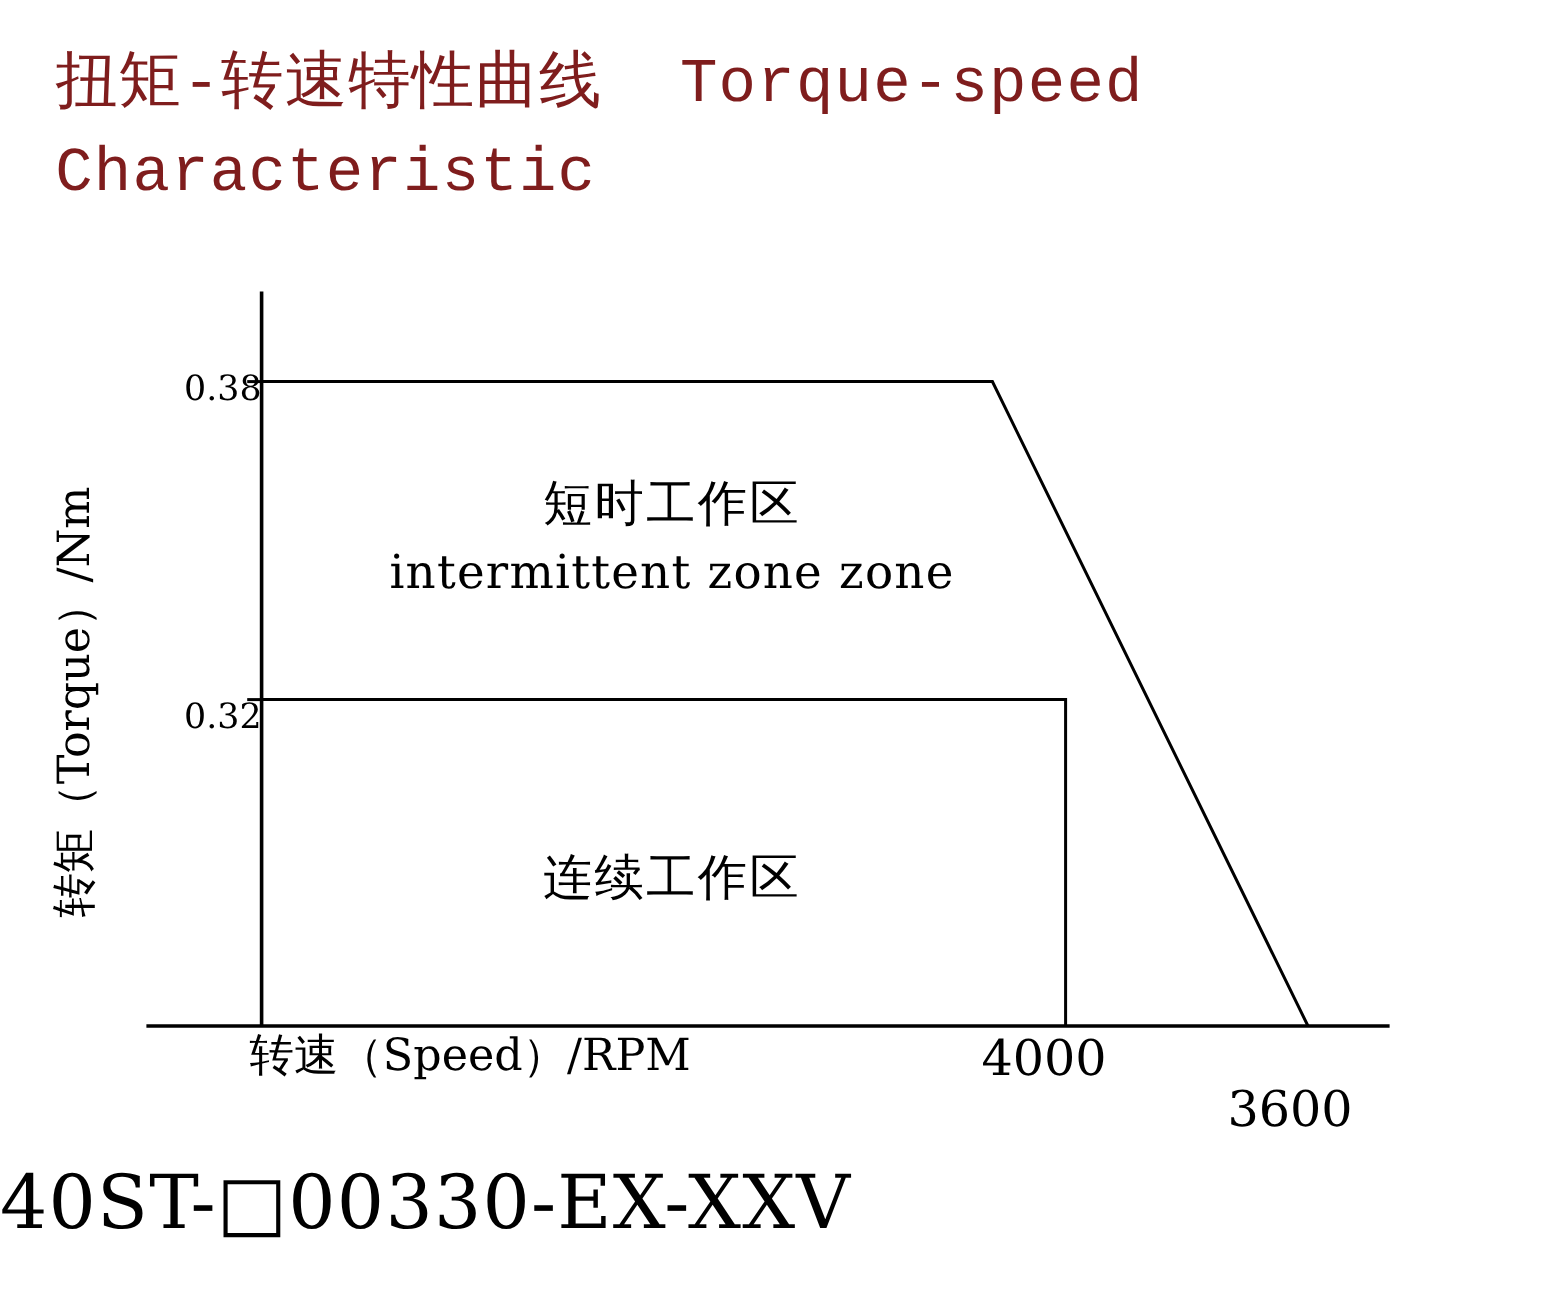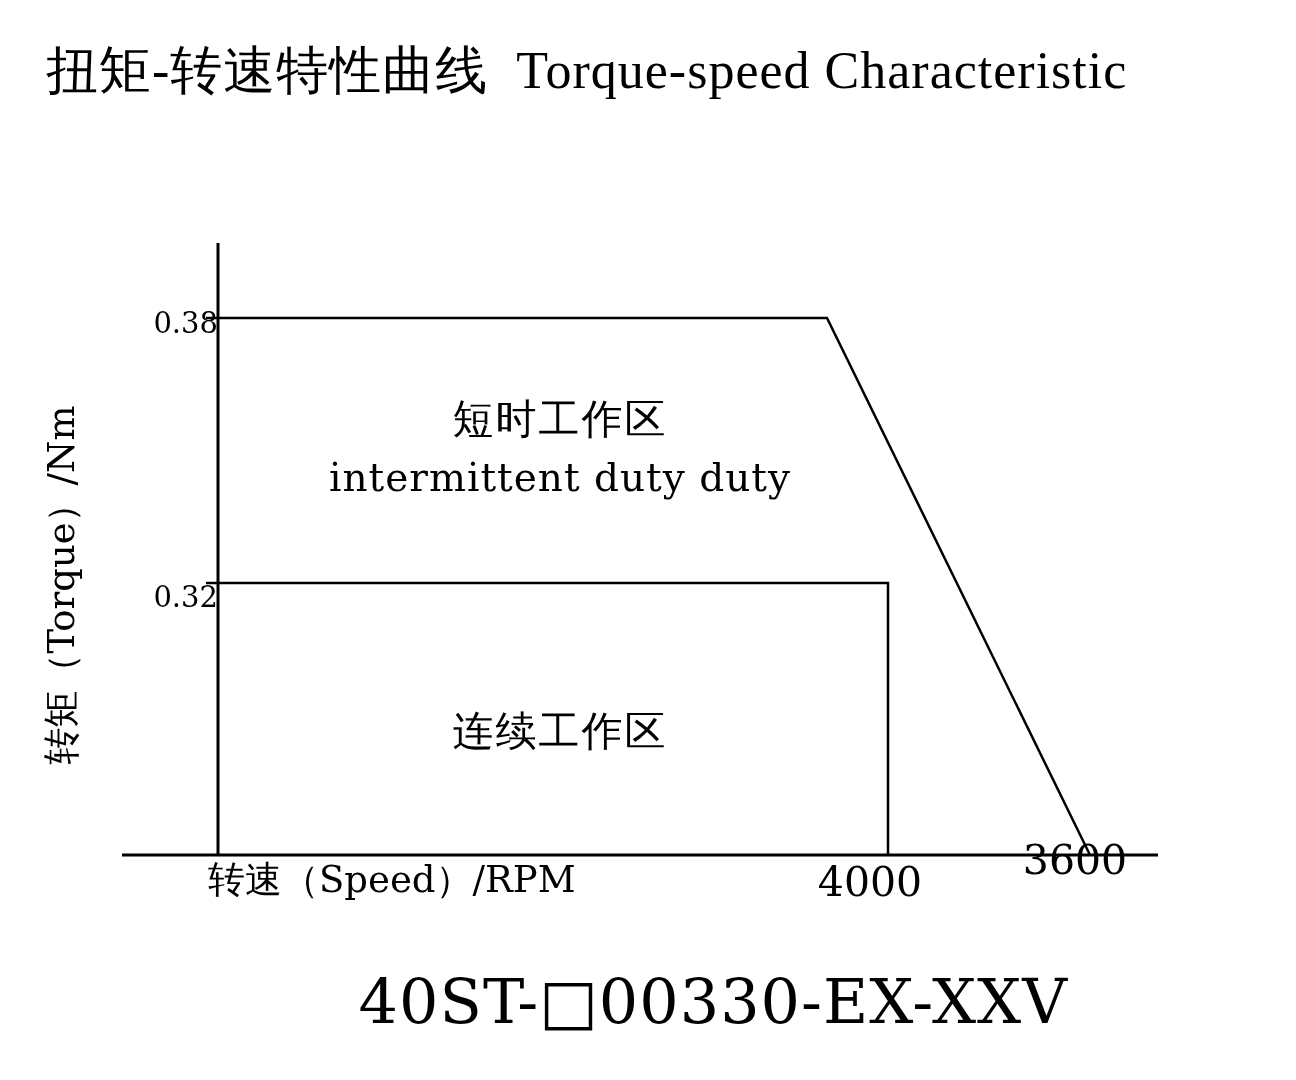--- a/index.html
+++ b/index.html
@@ -15,26 +15,26 @@
     color: #000000;
     overflow: hidden;
   }
 
   
   #chart-title {
     position: absolute;
     left: 46px;
     top: 34px;
     width: 1240px;
-    font-family: Liberation Serif, serif;
+    font-family: Liberation Mono, monospace;
     font-size: 52px;
     line-height: 1.42;
     letter-spacing: 1px;
     white-space: pre-wrap;
-    color: #000000;
+    color: #7f1d1d;
   }
 
   
   #plot-area {
     position: absolute;
     left: 0;
     top: 0;
     width: 1296px;
     height: 1080px;
     pointer-events: none;
@@ -80,21 +80,21 @@
   #y-tick-1 { left: 100px; top: 580px; width: 118px; text-align: right; }
 
   .x-tick {
     position: absolute;
     font-family: "DejaVu Serif", serif;
     font-size: 41px;
     text-align: center;
     white-space: nowrap;
   }
   #x-tick-0 { left: 770px; top: 858px; width: 200px; }
-  #x-tick-1 { left: 975px; top: 836px; width: 200px; }
+  #x-tick-1 { left: 975px; top: 900px; width: 200px; }
 
   
   .zone-label {
     position: absolute;
     text-align: center;
     white-space: nowrap;
   }
   .zone-label .cn {
     display: block;
     font-family: Liberation Sans, sans-serif;
@@ -110,21 +110,21 @@
   }
   #zone-intermittent { left: 160px; top: 392px; width: 800px; }
   #zone-continuous  { left: 140px; top: 656px; width: 840px; margin-top: 48px; }
 
   
   #model-number {
     position: absolute;
     left: 0;
     top: 965px;
     width: 1068px;
-    text-align: right;
+    text-align: left;
     font-family: "DejaVu Serif", serif;
     font-size: 62px;
     letter-spacing: 1px;
     white-space: nowrap;
   }
 </style>
 </head>
 <body>
 
 <div id="chart-title">扭矩-转速特性曲线  Torque-speed Characteristic</div>
@@ -148,19 +148,19 @@
 <div id="y-axis-title">转矩（Torque）/Nm</div>
 <div id="x-axis-title">转速（Speed）/RPM</div>
 
 <div class="y-tick" id="y-tick-0">0.38</div>
 <div class="y-tick" id="y-tick-1">0.32</div>
 <div class="x-tick" id="x-tick-0">4000</div>
 <div class="x-tick" id="x-tick-1">3600</div>
 
 <div class="zone-label" id="zone-intermittent">
   <span class="cn">短时工作区</span>
-  <span class="en">intermittent duty duty</span>
+  <span class="en">intermittent zone zone</span>
 </div>
 <div class="zone-label" id="zone-continuous">
   <span class="cn">连续工作区</span>
 </div>
 
 <div id="model-number">40ST-□00330-EX-XXV</div>
 
 </body></html>

